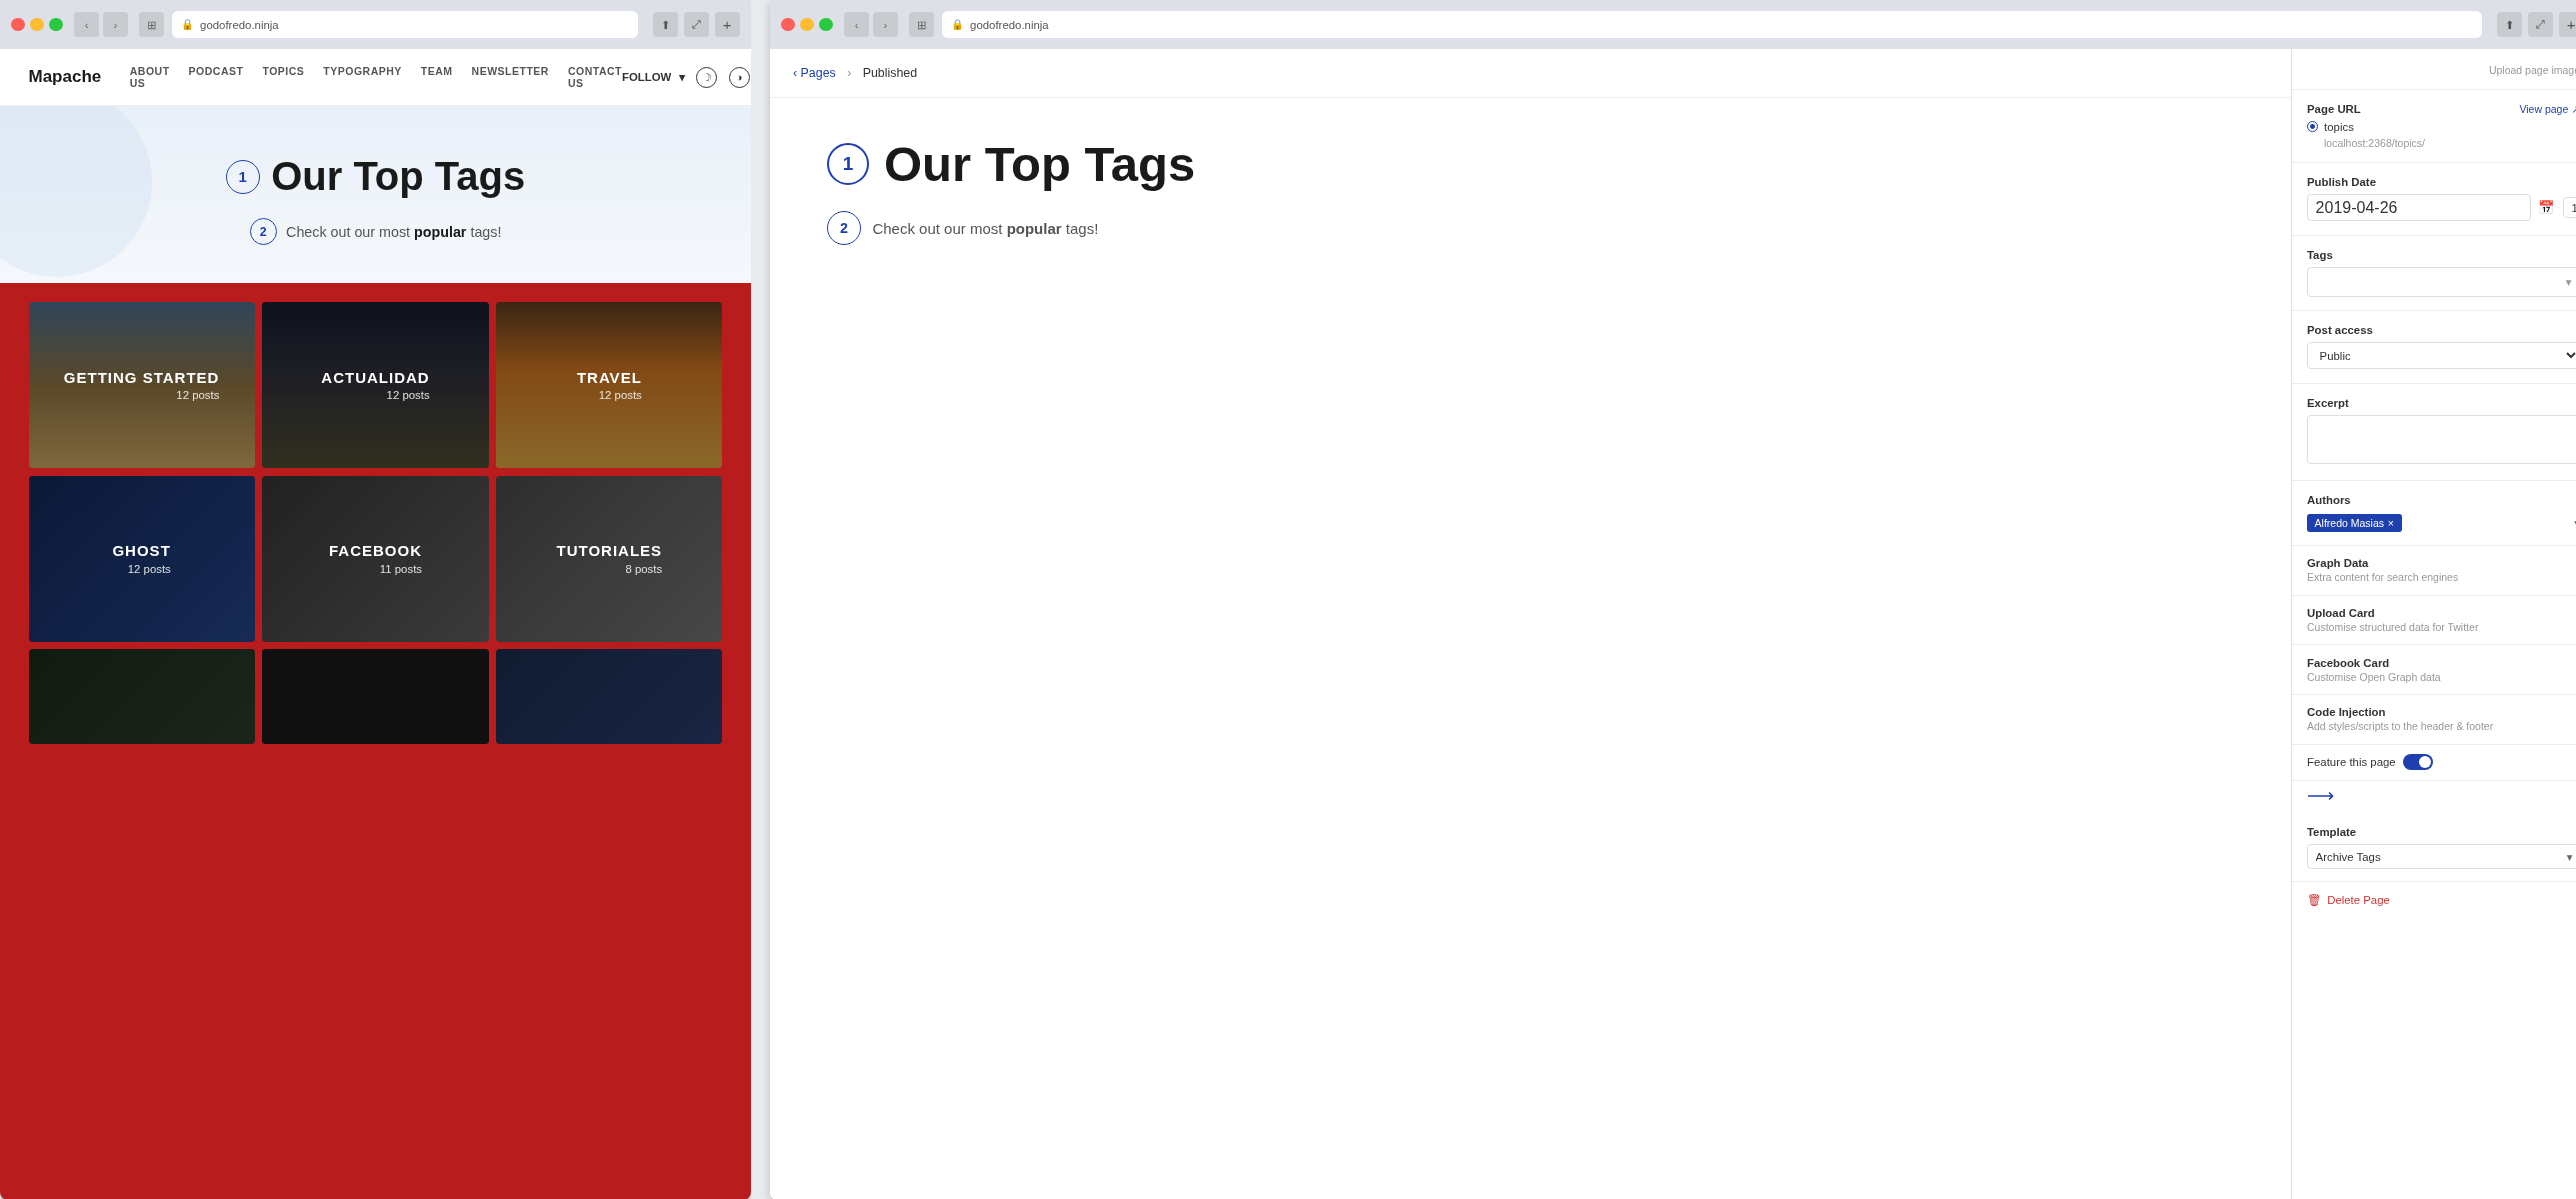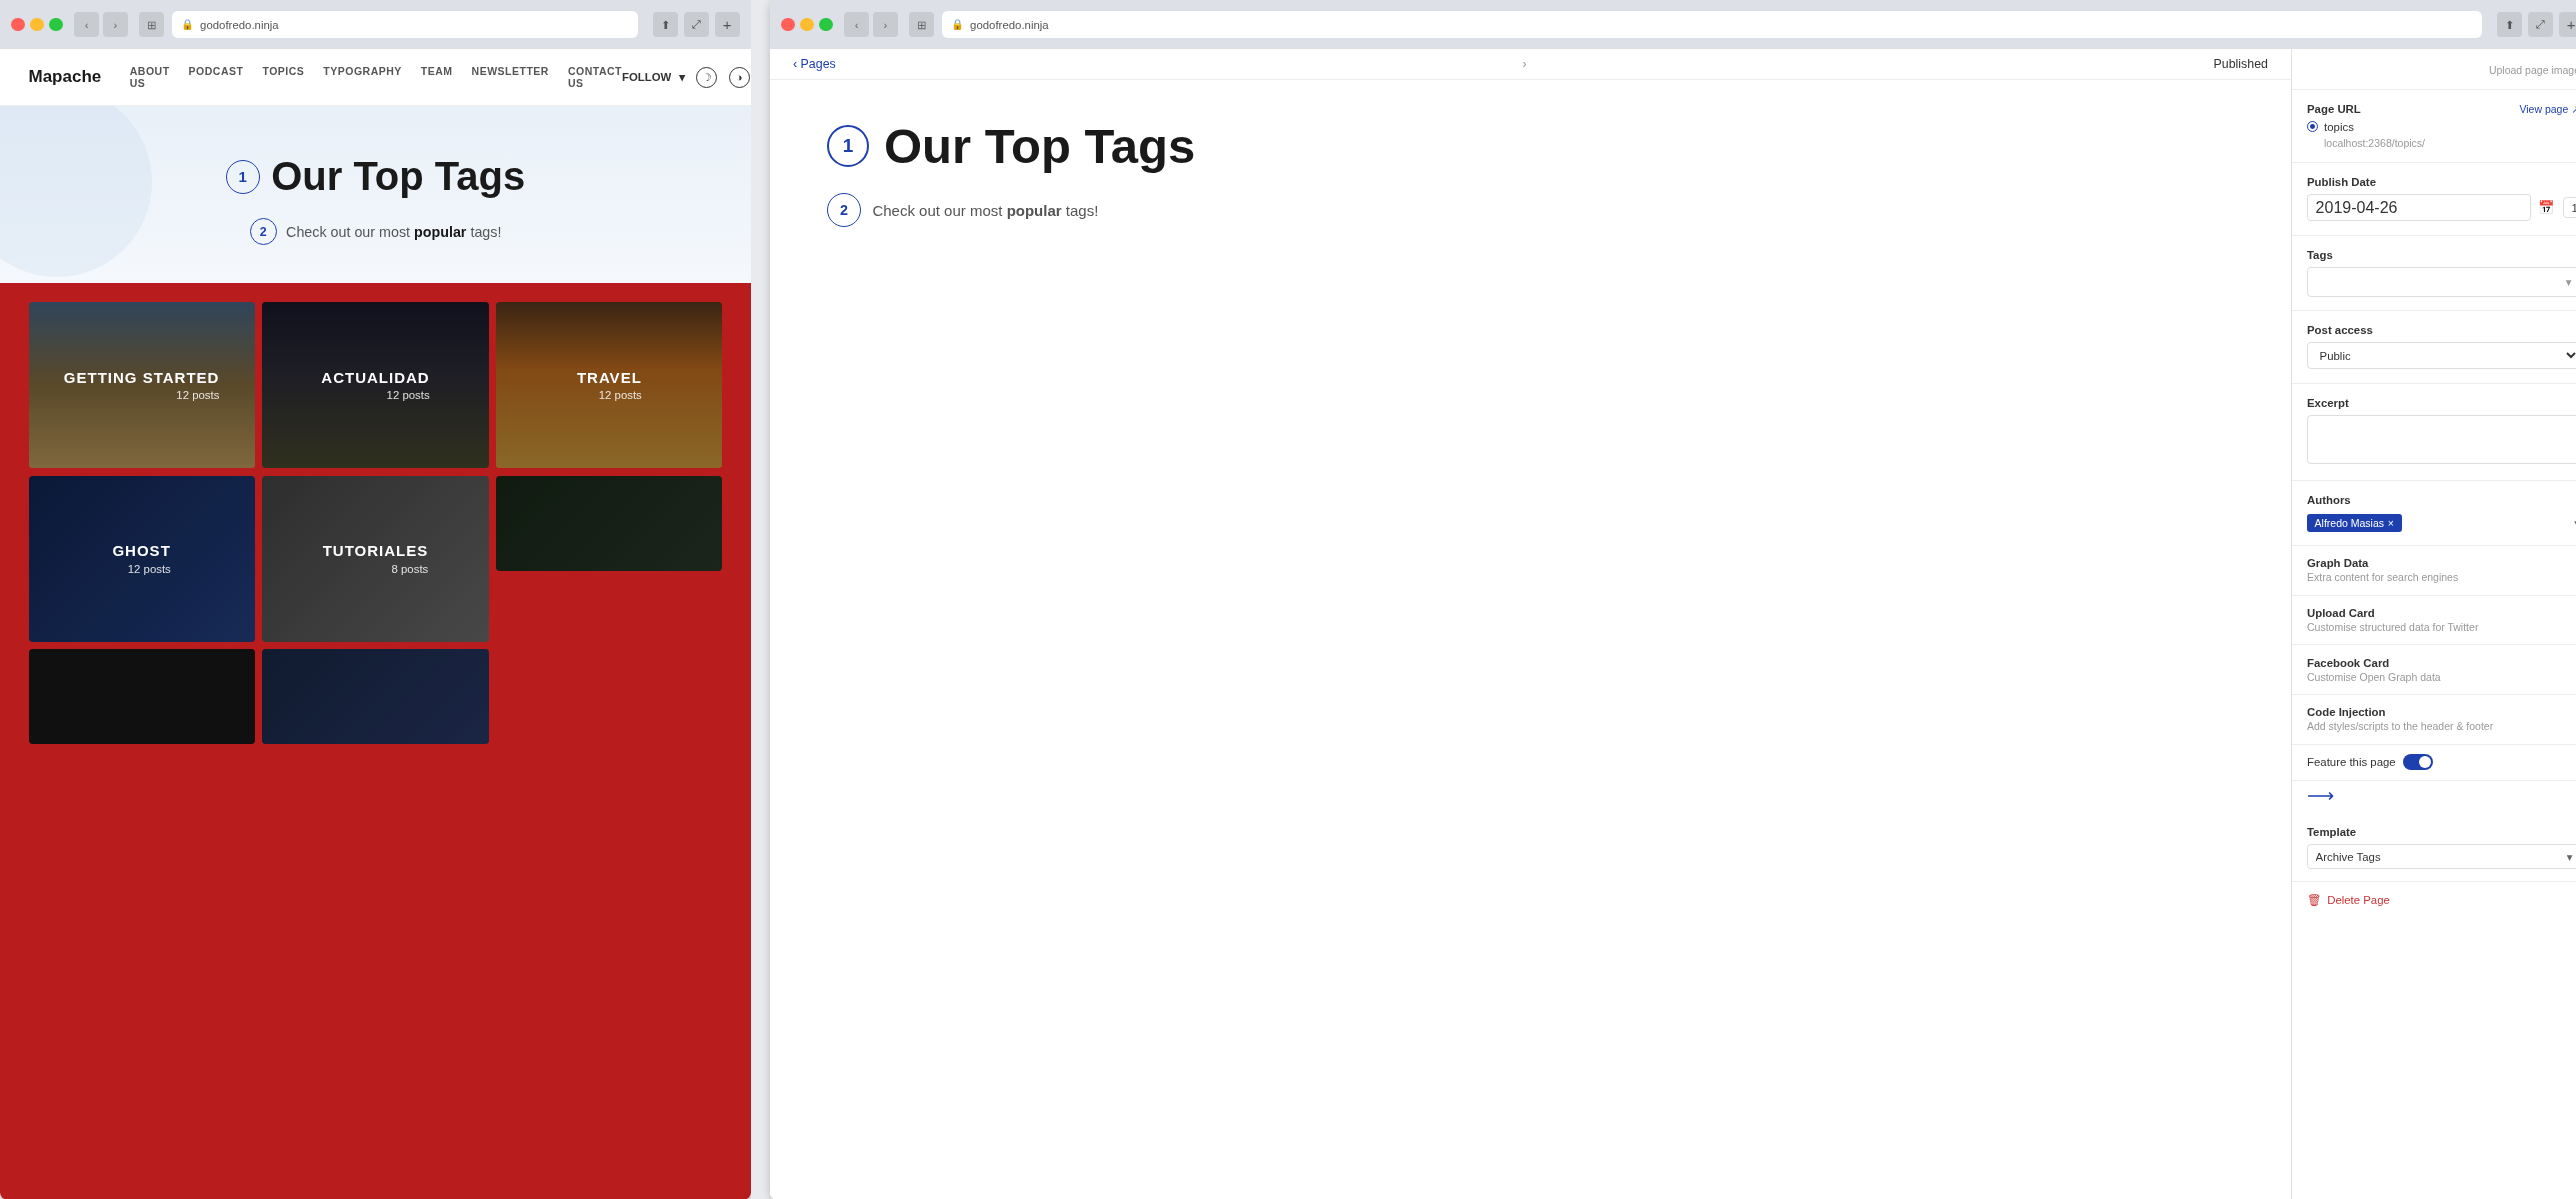--- a/index.html
+++ b/index.html
@@ -330,28 +330,27 @@
     
     .preview-area {
       flex: 1;
       background: white;
       overflow: hidden;
       display: flex;
       flex-direction: column;
     }
 
     .preview-nav {
-      height: 31px;
+      height: 49px;
       background: white;
       border-bottom: 1px solid #eee;
       display: flex;
       align-items: center;
       padding: 0 23px;
       gap: 11.4px;
-      justify-content: space-between;
     }
 
     .breadcrumb-link {
       font-size: 12.4px;
       color: #1e40af;
       text-decoration: none;
     }
 
     .breadcrumb-sep { color: #999; font-size: 12.4px; }
     .breadcrumb-current { font-size: 12.4px; color: #333; }
@@ -847,20 +846,28 @@
 
       <div class="tag-card">
         <div class="tag-card-bg bg-ghost"></div>
         <div class="tag-card-overlay" style="background:rgba(0,0,0,0.1)"></div>
         <div class="tag-card-content">
           <div class="tag-card-title">GHOST</div>
           <div class="tag-card-posts">12 posts</div>
         </div>
       </div>
       <div class="tag-card">
+        <div class="tag-card-bg bg-facebook"></div>
+        <div class="tag-card-overlay" style="background:rgba(0,0,0,0.2)"></div>
+        <div class="tag-card-content">
+          <div class="tag-card-title">FACEBOOK</div>
+          <div class="tag-card-posts">11 posts</div>
+        </div>
+      </div>
+      <div class="tag-card">
         <div class="tag-card-bg bg-tutoriales"></div>
         <div class="tag-card-overlay" style="background:rgba(0,0,0,0.2)"></div>
         <div class="tag-card-content">
           <div class="tag-card-title">TUTORIALES</div>
           <div class="tag-card-posts">8 posts</div>
         </div>
       </div>
 
       <div class="tag-card tag-card-partial">
         <div class="tag-card-bg bg-dark1"></div>

